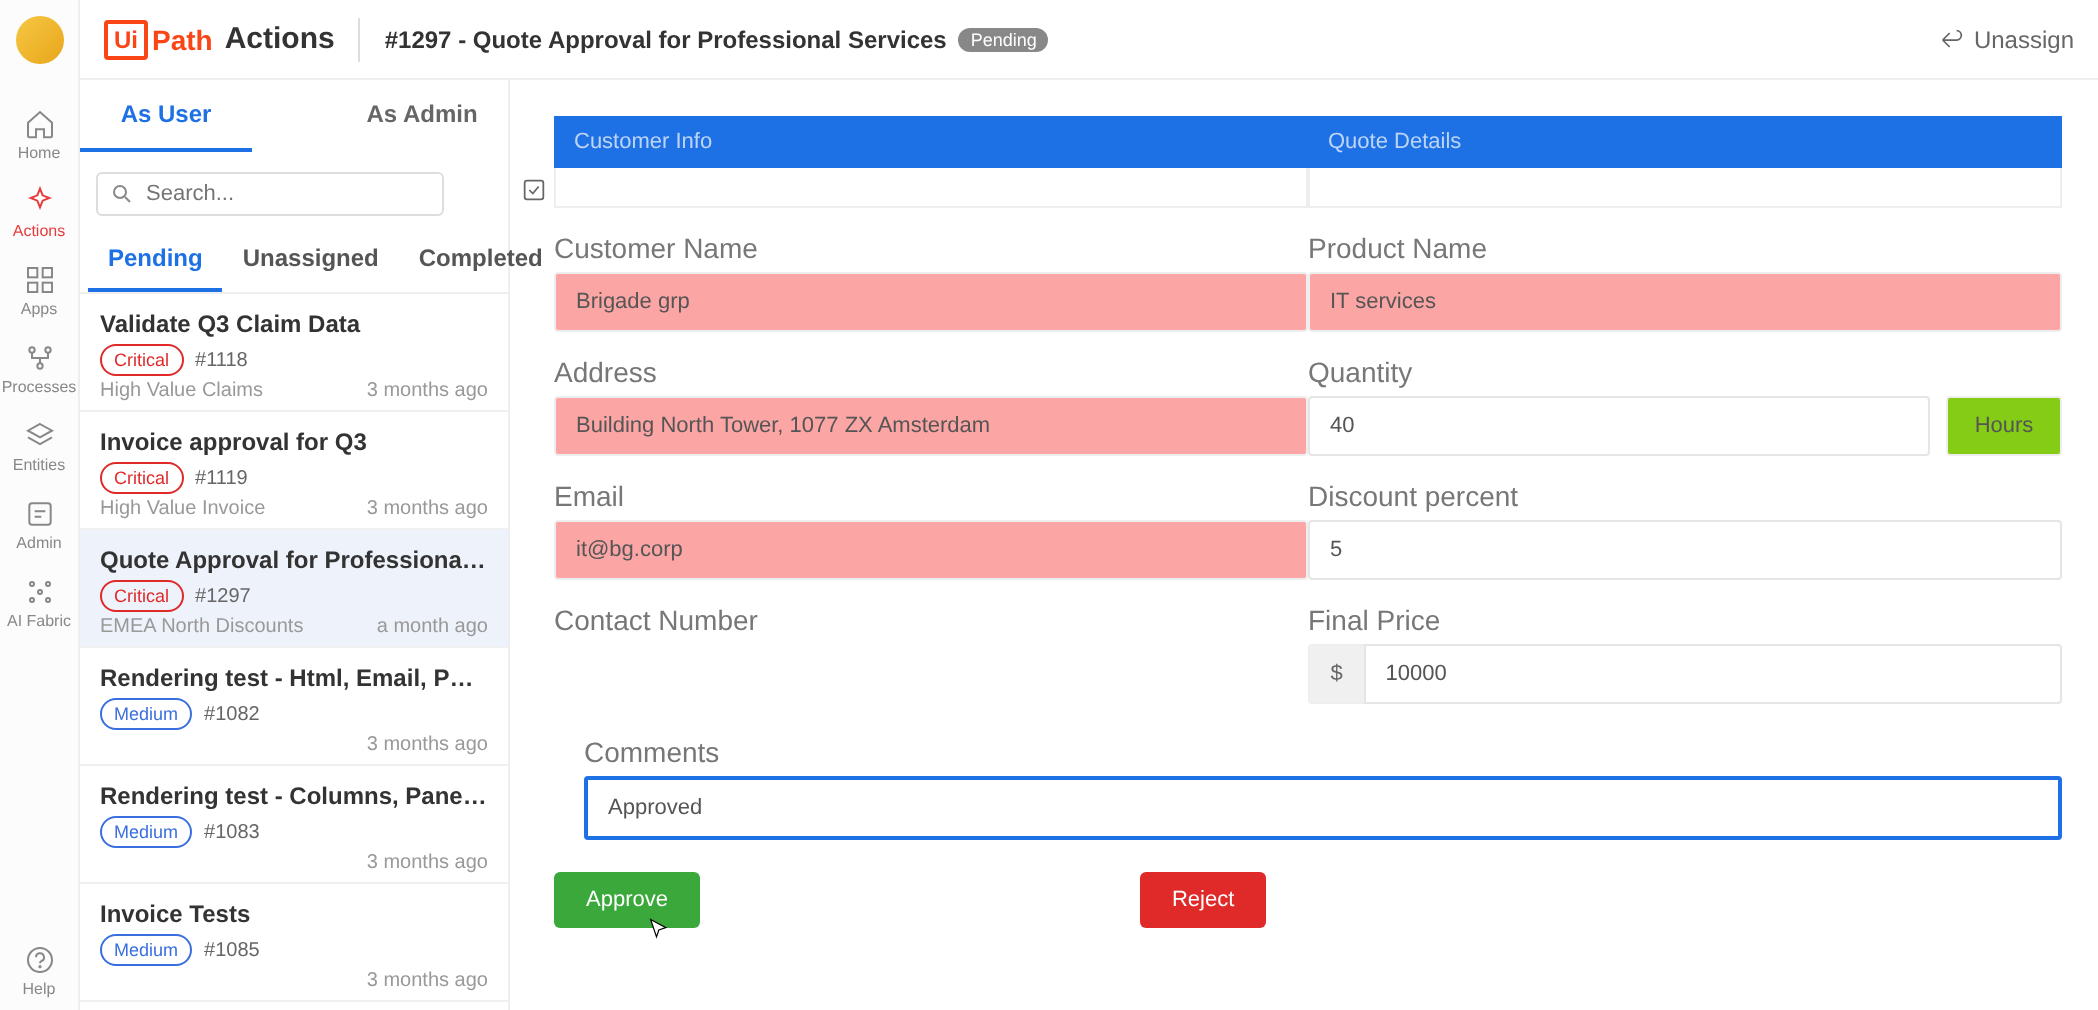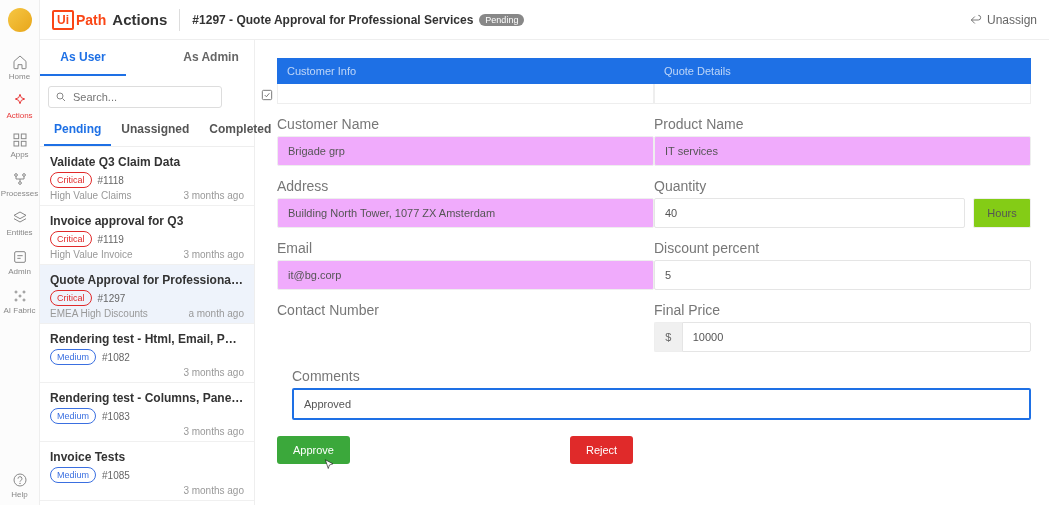--- a/index.html
+++ b/index.html
@@ -58,21 +58,21 @@
   .ti-time { font-size:10px; color:#999; margin-left:auto; }
 
   
   .form-panel { flex:1; overflow:auto; padding:18px 18px 18px 22px; }
   .form-cols { display:flex; }
   .col { flex:1; }
   .section-head { background:#1e70e5; color:rgba(255,255,255,0.7); font-size:11px; padding:7px 10px; }
   .white-strip { background:#fff; border:1px solid #eee; border-top:none; height:20px; margin-bottom:12px; }
   .field { margin-bottom:12px; }
   .label { font-size:14px; color:#777; margin-bottom:4px; display:block; }
-  .input { width:100%; background:#f0abfc; border:1px solid #eee; color:#555; font-size:11px; padding:8px 10px; border-radius:2px; }
+  .input { width:100%; background:#fca5a5; border:1px solid #eee; color:#555; font-size:11px; padding:8px 10px; border-radius:2px; }
   .input.white { background:#fff; border:1px solid #e5e5e5; }
   .row-split { display:flex; gap:8px; }
   .row-split .input:first-child { flex:1; }
   .unit { width:58px; background:#84cc16; border:1px solid #eee; color:#555; font-size:11px; display:flex; align-items:center; justify-content:center; border-radius:2px; }
   .prepend { display:flex; }
   .prepend .sym { width:30px; background:#f0f0f0; border:1px solid #eee; border-right:none; display:flex; align-items:center; justify-content:center; color:#666; font-size:11px; border-radius:2px 0 0 2px; }
   .prepend .input { border-radius:0 2px 2px 0; }
   .comments { width:100%; border:2px solid #1e70e5; background:#fff; color:#555; font-size:11px; padding:8px 10px; border-radius:2px; outline:none; }
   .actions { display:flex; gap:220px; margin-top:16px; position:relative; }
   .btn { font-size:11px; color:#fff; padding:8px 16px; border:none; border-radius:3px; cursor:pointer; }
@@ -224,21 +224,21 @@
                 <span class="ti-time">3 months ago</span>
               </div>
             </div>
             <div class="task-item selected">
               <div class="ti-title">Quote Approval for Professional Se...</div>
               <div class="ti-row1">
                 <span class="badge critical">Critical</span>
                 <span class="ti-id">#1297</span>
               </div>
               <div class="ti-row2">
-                <span class="ti-sub">EMEA High Discounts</span>
+                <span class="ti-sub">EMEA North Discounts</span>
                 <span class="ti-time">a month ago</span>
               </div>
             </div>
             <div class="task-item">
               <div class="ti-title">Rendering test - Html, Email, Phone...</div>
               <div class="ti-row1">
                 <span class="badge medium">Medium</span>
                 <span class="ti-id">#1082</span>
               </div>
               <div class="ti-row2">

